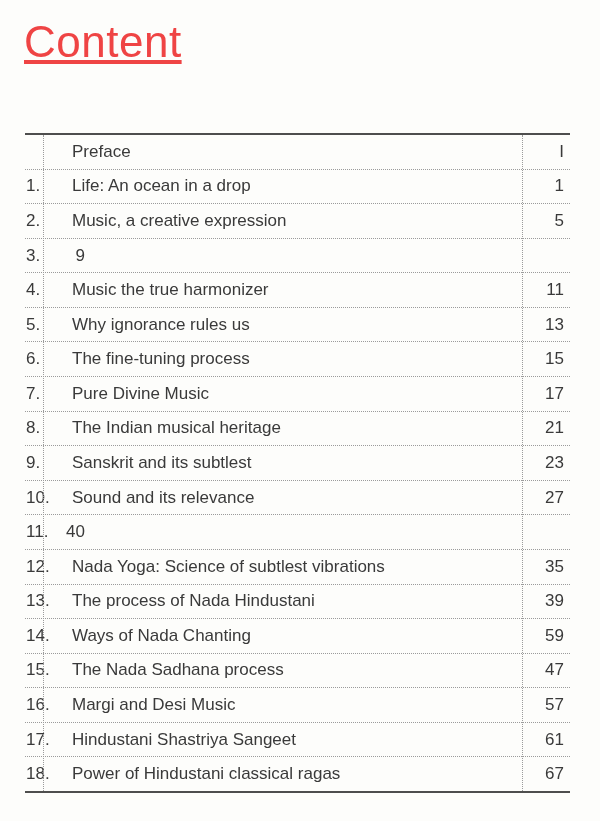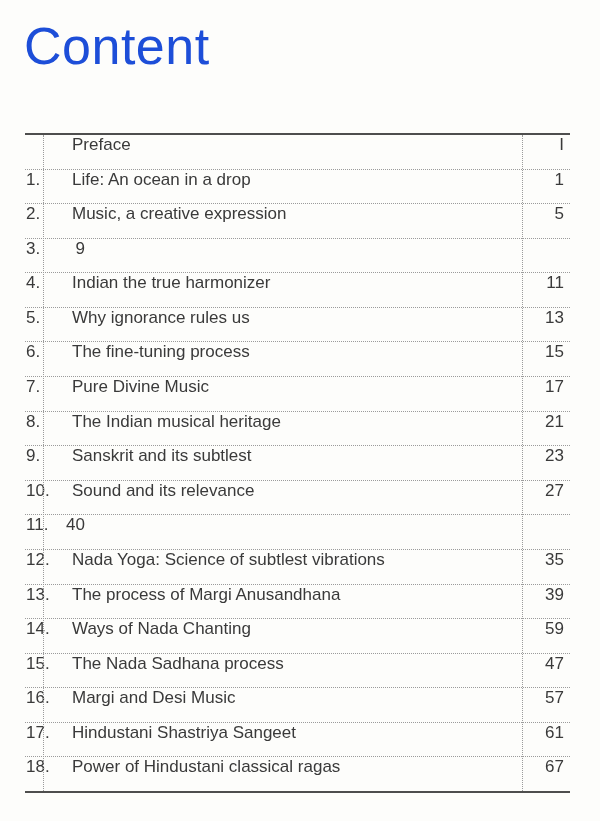--- a/index.html
+++ b/index.html
@@ -18,25 +18,26 @@
   }
   .page {
     position: relative;
     width: 600px;
     height: 821px;
   }
   .page-title {
     position: absolute;
     left: 24px;
     top: 18px;
-    font-size: 52px;
+    font-size: 44px;
     font-weight: 400;
     letter-spacing: 0.5px;
-    color: #1d4ed8;
+    color: #ef4444;
     line-height: 1.1;
+    text-decoration: underline;
   }
   .toc-table {
     position: absolute;
     left: 25px;
     top: 133px;
     width: 545px;
     height: 660px;
     border-top: 2.5px solid var(--rule-dark);
     border-bottom: 2.5px solid var(--rule-dark);
     display: flex;
@@ -49,21 +50,21 @@
     bottom: 0;
     width: 0;
     border-left: 1px dotted var(--rule-dotted);
   }
   .v-rule.left  { left: 18px; }
   .v-rule.right { left: 497px; }
 
   .toc-row {
     flex: 1;
     display: flex;
-    align-items: flex-start;
+    align-items: center;
     border-bottom: 1px dotted var(--rule-dotted);
     font-size: 17px;
     color: var(--ink);
   }
   .toc-row:last-child { border-bottom: none; }
 
   .cell-num {
     width: 18px;
     flex: 0 0 18px;
     padding-left: 1px;
@@ -113,21 +114,21 @@
     <span class="cell-page">5</span>
   </div>
 
   <div class="toc-row">
     <span class="cell-num">3.</span>
     <span class="cell-page">9</span>
   </div>
 
   <div class="toc-row">
     <span class="cell-num">4.</span>
-    <span class="cell-title">Indian the true harmonizer</span>
+    <span class="cell-title">Music the true harmonizer</span>
     <span class="cell-page">11</span>
   </div>
 
   <div class="toc-row">
     <span class="cell-num">5.</span>
     <span class="cell-title">Why ignorance rules us</span>
     <span class="cell-page">13</span>
   </div>
 
   <div class="toc-row">
@@ -166,21 +167,21 @@
   </div>
 
   <div class="toc-row">
     <span class="cell-num">12.</span>
     <span class="cell-title">Nada Yoga: Science of subtlest vibrations</span>
     <span class="cell-page">35</span>
   </div>
 
   <div class="toc-row">
     <span class="cell-num">13.</span>
-    <span class="cell-title">The process of Margi Anusandhana</span>
+    <span class="cell-title">The process of Nada Hindustani</span>
     <span class="cell-page">39</span>
   </div>
 
   <div class="toc-row">
     <span class="cell-num">14.</span>
     <span class="cell-title">Ways of Nada Chanting</span>
     <span class="cell-page">59</span>
   </div>
 
   <div class="toc-row">

